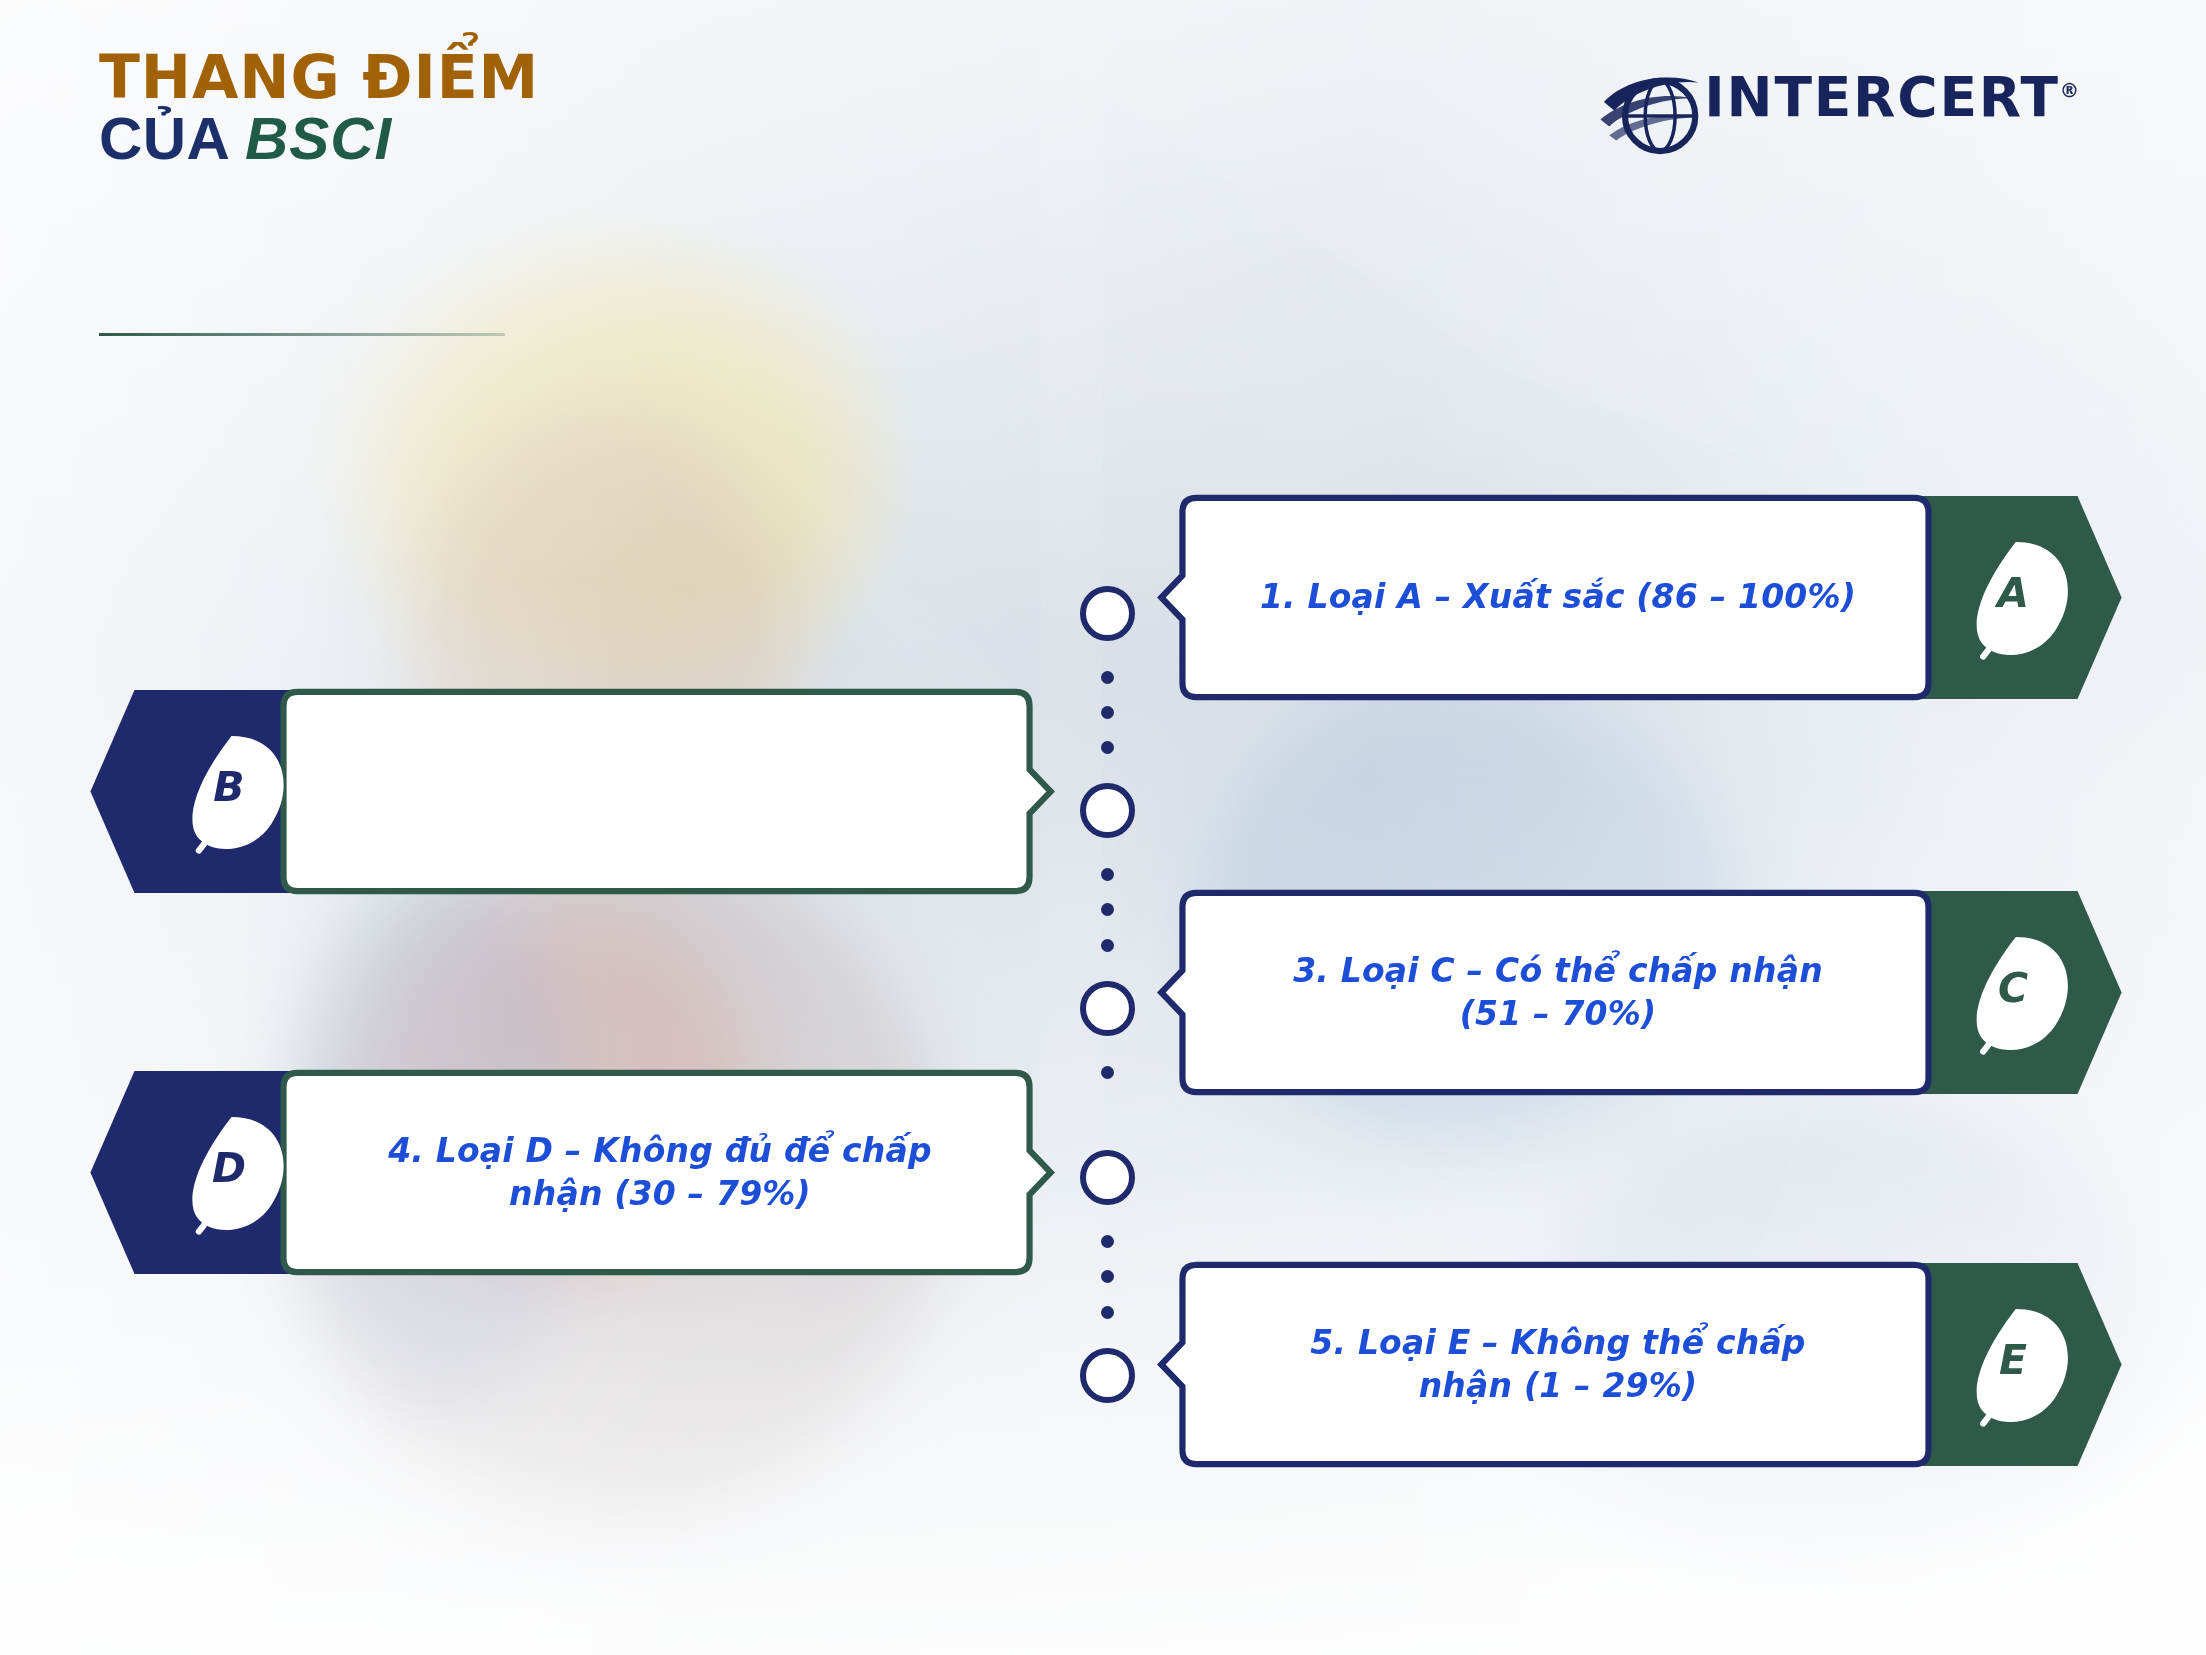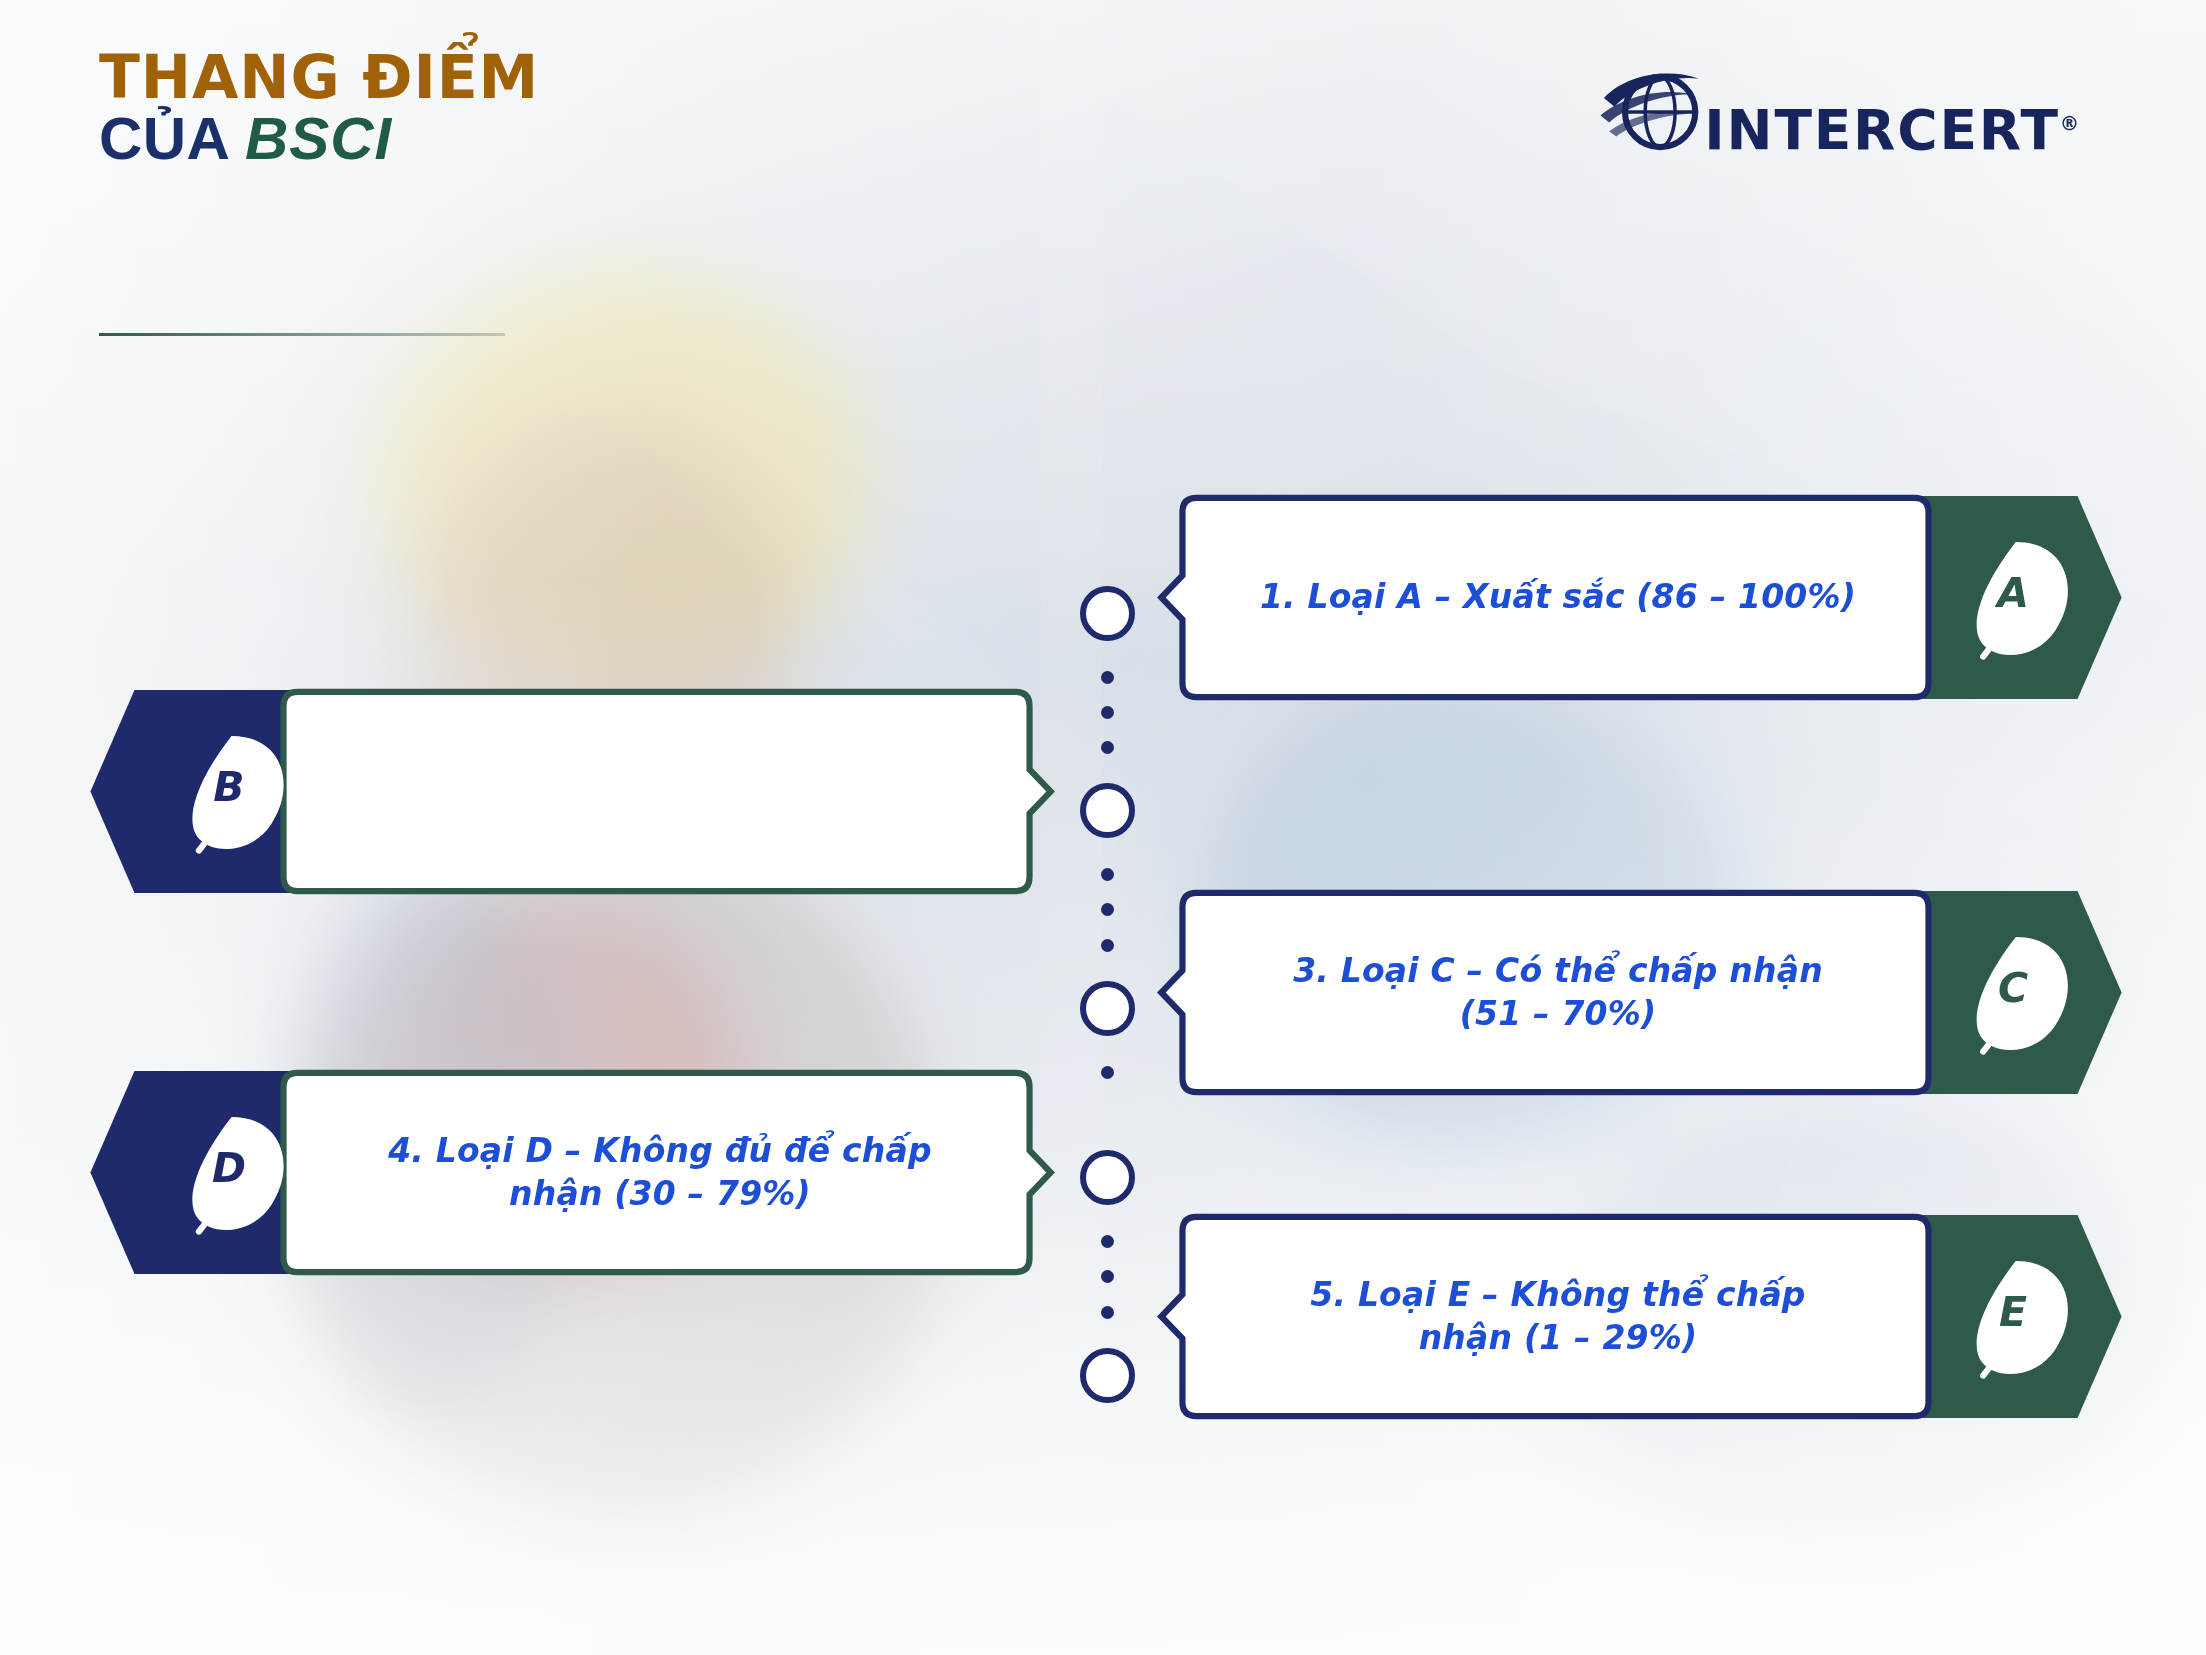--- a/index.html
+++ b/index.html
@@ -60,21 +60,21 @@
   .title .l2 { font-size: 60px; font-weight: 800; color: #1b2f6b; font-family:Liberation Sans, sans-serif; }
   .title .l2 em {
     font-style: italic; color: #1f5b46; font-weight: 800; letter-spacing: 0.9px;
   }
   .title-rule {
     position: absolute; left: 99px; top: 333px; width: 406px; height: 2.6px;
     background: linear-gradient(90deg, #2f5a4a 0%, rgba(47,90,74,0.25) 100%);
   }
 
   
-  .logo { position: absolute; right: 125px; top: 65px; height: 97px; display:flex; align-items:flex-end; }
+  .logo { position: absolute; right: 125px; top: 65px; height: 97px; display:flex; align-items:flex-start; }
   .logo-text {
     font-family: "DejaVu Sans", sans-serif;
     font-size: 55px; font-weight: 800; color: #17255c; letter-spacing: 1.8px;
   }
   .logo-text .teal { color:#17255c; }
   .logo-reg { font-size: 19.4px; vertical-align: super; font-weight: 700; }
 
   
   .timeline { position: absolute; left: 1072px; top: 547px; width: 71px; height: 873px; }
   .node {
@@ -214,21 +214,21 @@
     <path d="M165 62 C225 62 238 120 210 162 C186 198 140 196 126 176 C114 159 120 120 165 62 Z" fill="#ffffff"></path>
     <path d="M128 192 L190 112" stroke="#ffffff" stroke-width="7" stroke-linecap="round"></path>
   </svg>
   <div class="card-text" style="left:221px; top:10.6px; width:706px; height:199px; flex-direction:column;">
     <span>4. Loại D – Không đủ để chấp</span>
     <span>nhận (30 – 79%)</span>
   </div>
   <div class="badge-letter" style="left:115px; top:78px; width:56px; height:56px; color:#1e2a6b;">D</div>
 </div>
 
-<div class="card" style="left:1156px; top:1206px; width:970px; height:221px;">
+<div class="card" style="left:1156px; top:1254px; width:970px; height:221px;">
   <svg class="plate" width="970" height="221" viewBox="0 0 1100 250">
     <path d="M820 10 L1045 10 L1095 125 L1045 240 L820 240 Z" fill="#2f5a4a"></path>
     <path d="M30 28 Q30 12 46 12 L860 12 Q876 12 876 28 L876 222 Q876 238 860 238 L46 238 Q30 238 30 222 L30 150 L6 125 L30 100 Z" fill="#ffffff" stroke="#1e2a6b" stroke-width="7"></path>
     <path d="M975 62 C1035 62 1048 120 1020 162 C996 198 950 196 936 176 C924 159 930 120 975 62 Z" fill="#ffffff"></path>
     <path d="M938 192 L1000 112" stroke="#ffffff" stroke-width="7" stroke-linecap="round"></path>
   </svg>
   <div class="card-text" style="left:49px; top:10.6px; width:706px; height:199px; flex-direction:column;">
     <span>5. Loại E – Không thể chấp</span>
     <span>nhận (1 – 29%)</span>
   </div>

